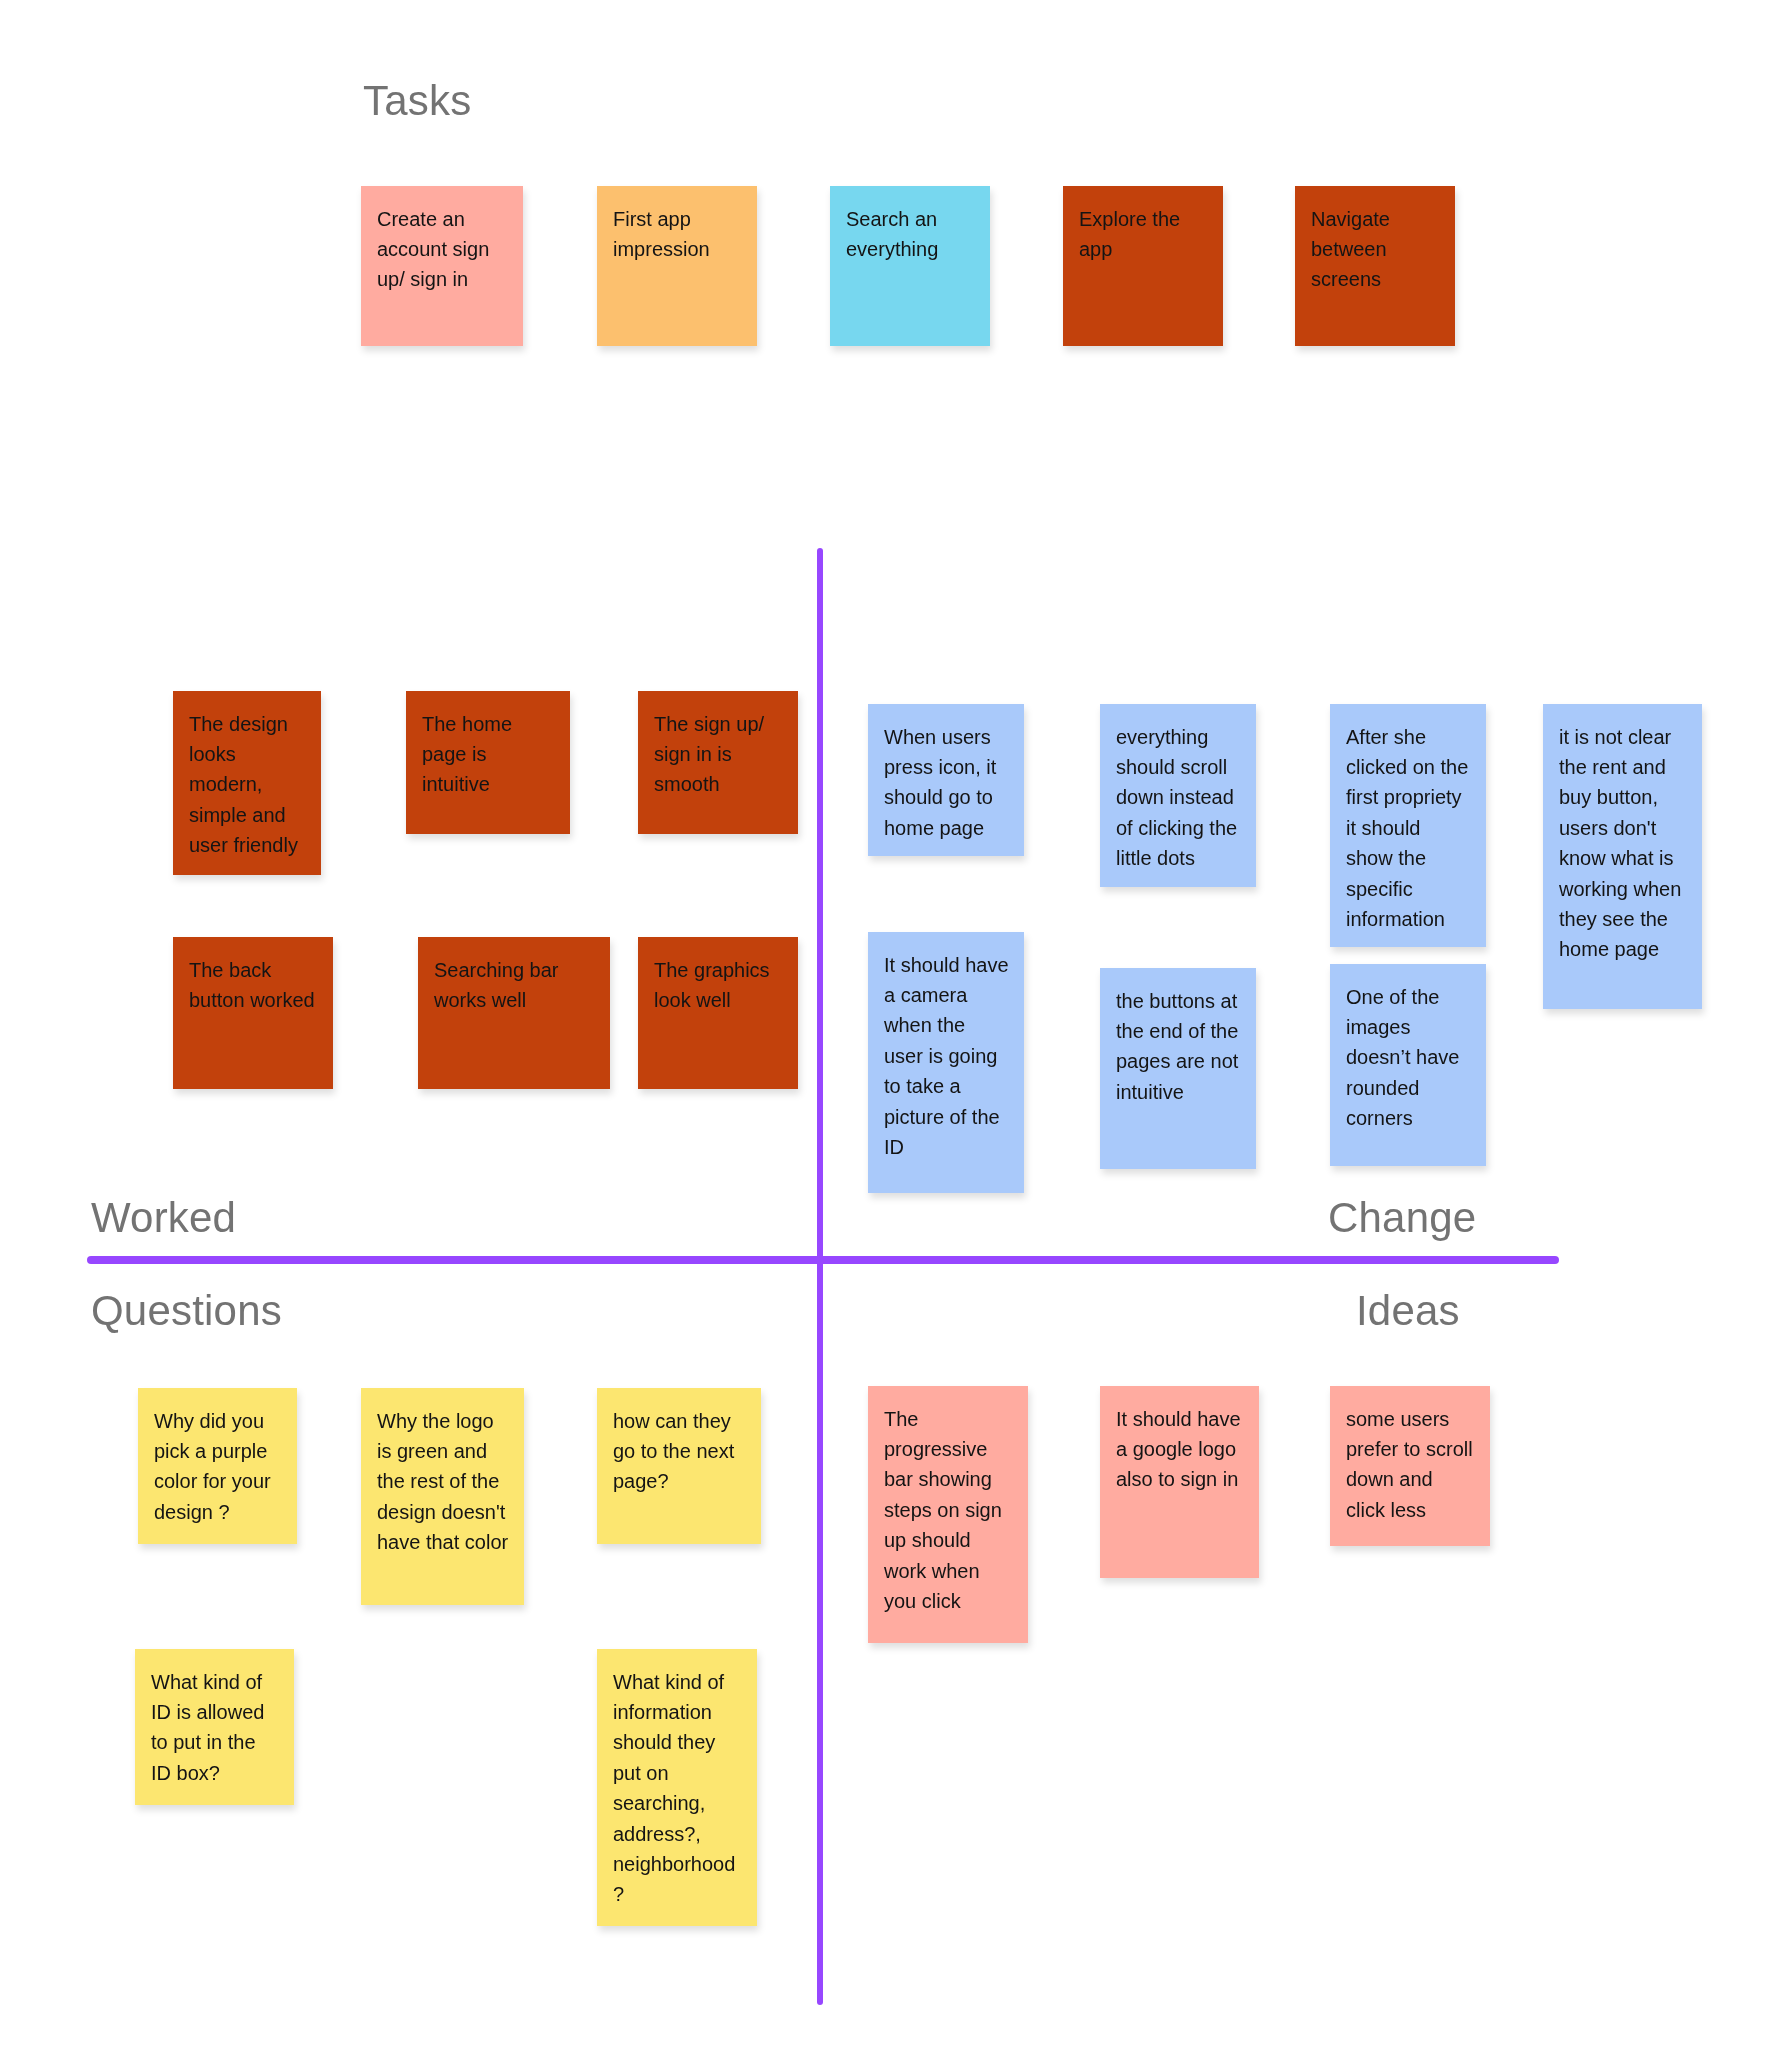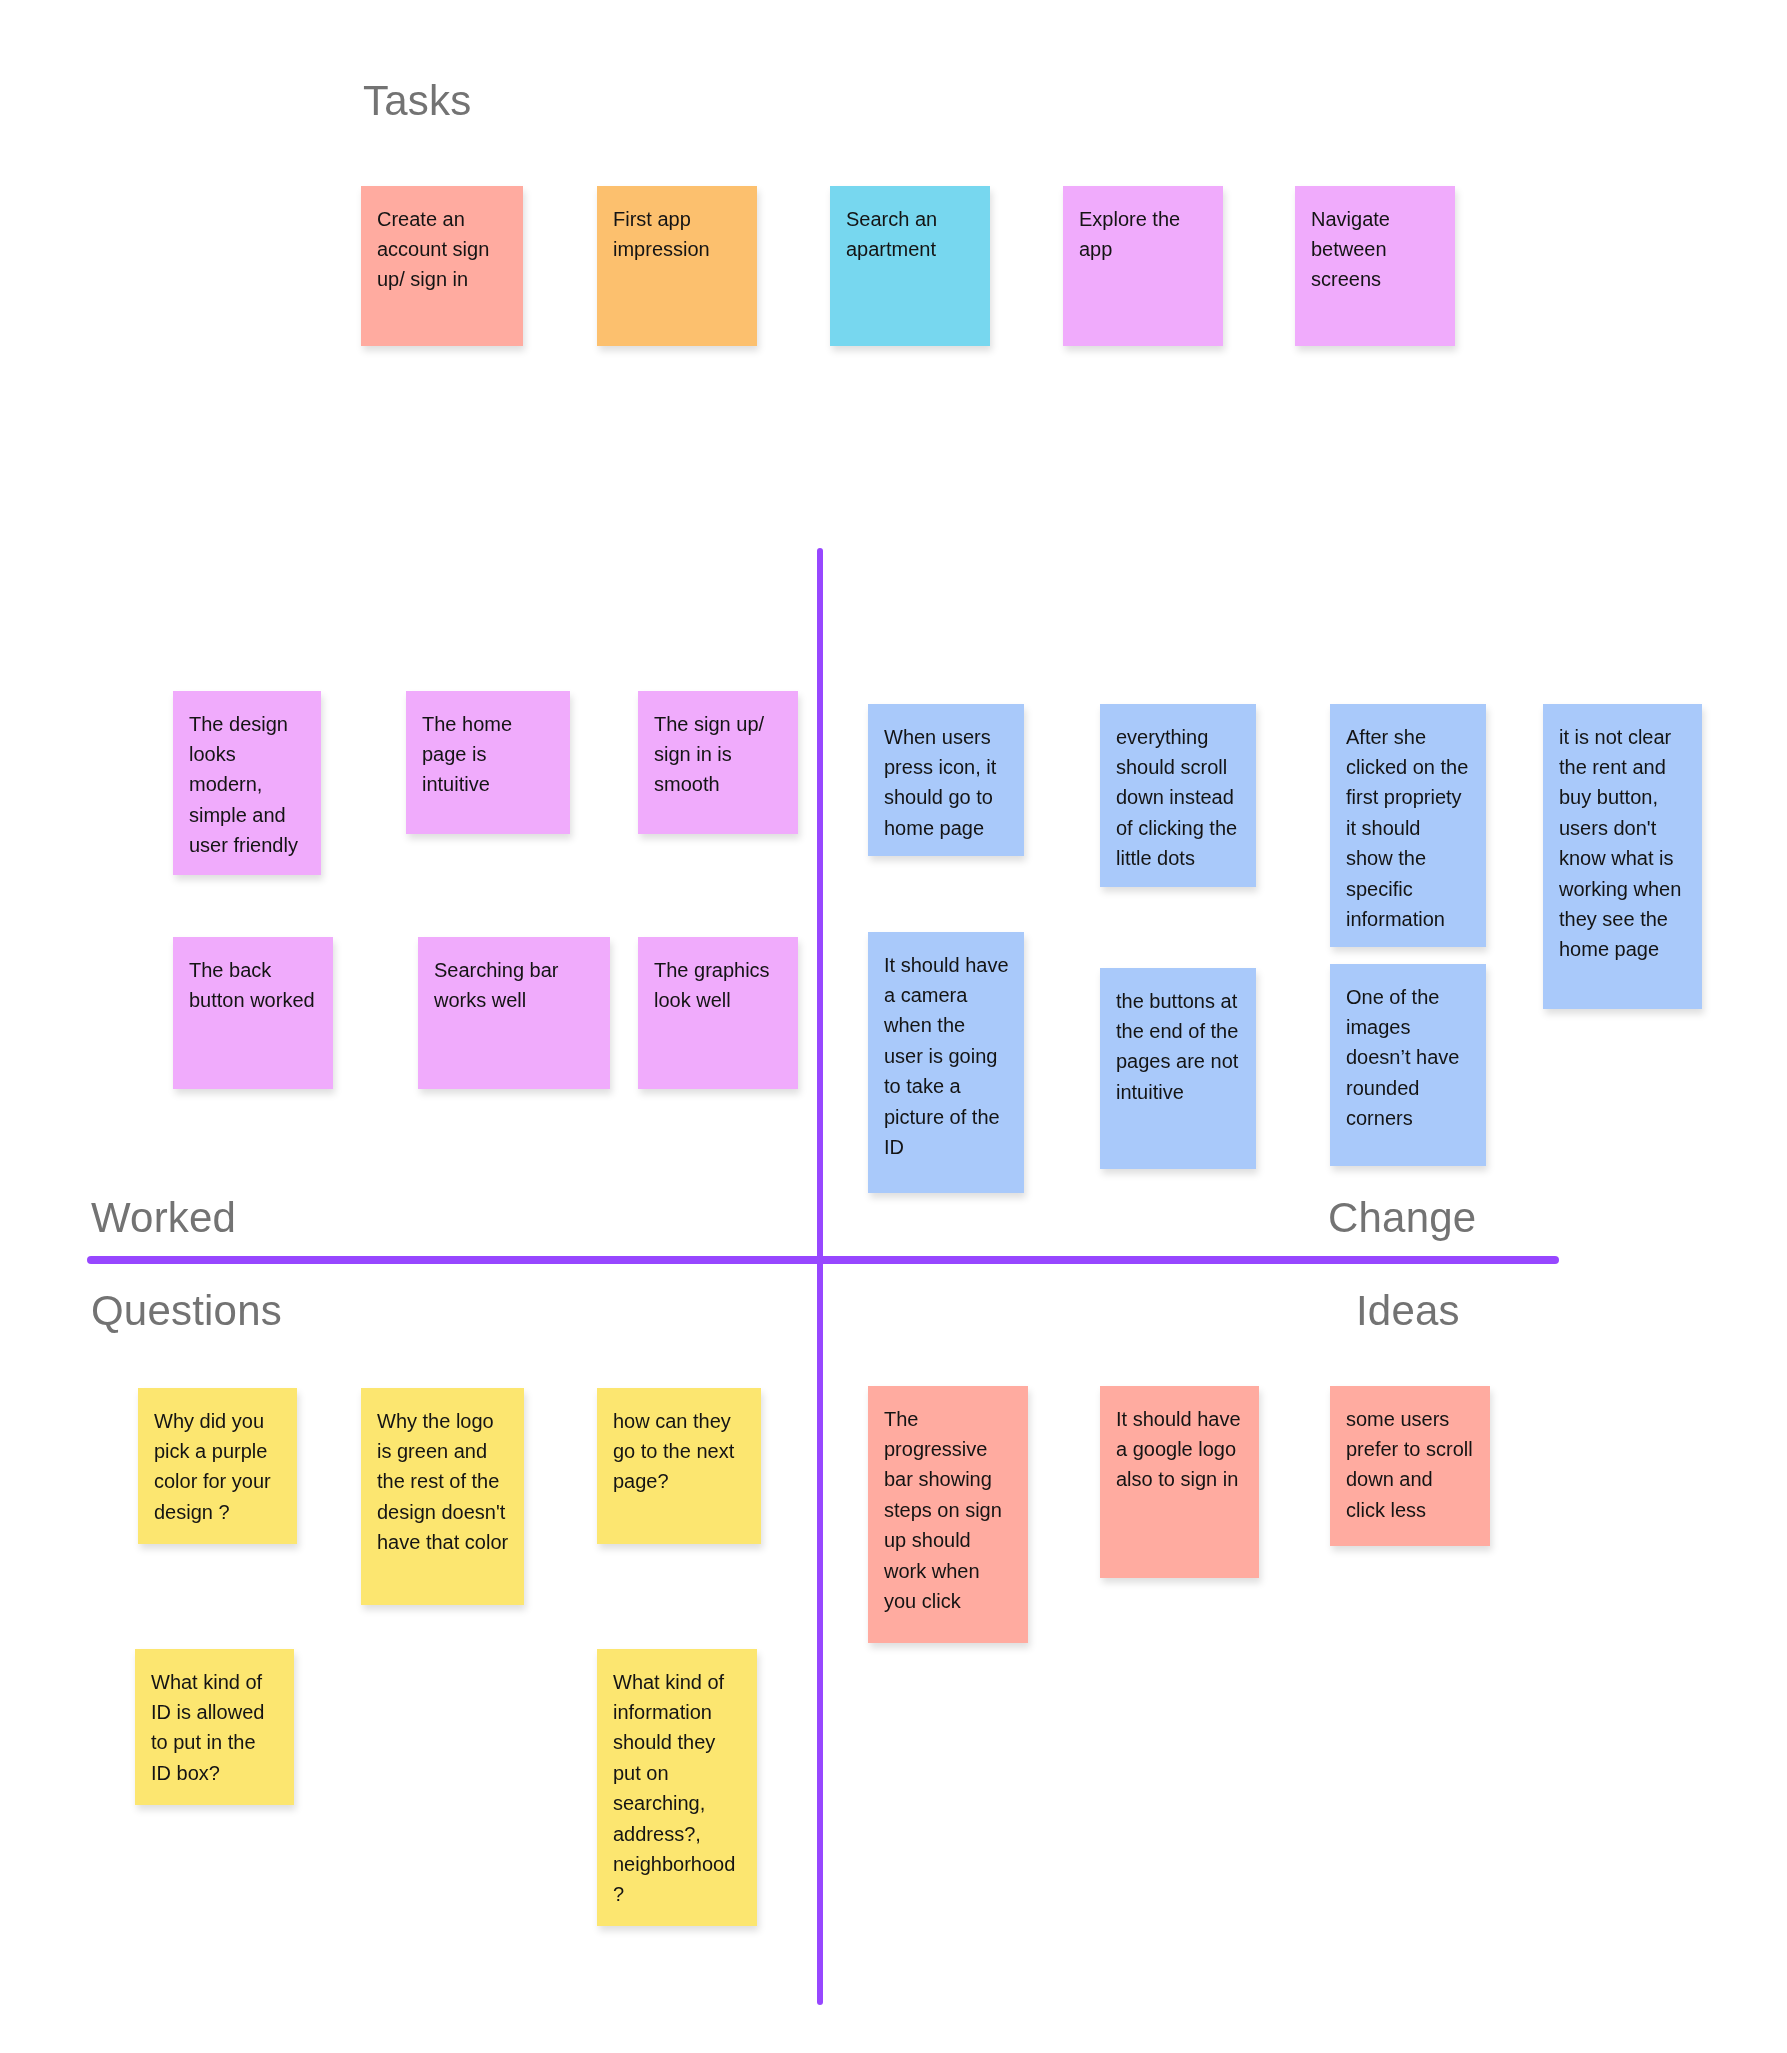--- a/index.html
+++ b/index.html
@@ -59,21 +59,21 @@
     line-height: 1.52;
     color: #141414;
     box-shadow: 2.4px 4.8px 7.2px rgba(0,0,0,0.13);
     word-wrap: break-word;
     overflow-wrap: break-word;
     white-space: pre-wrap;
   }
   .note.c-pink   { background: #FFABA0; }
   .note.c-orange { background: #FCC06E; }
   .note.c-cyan   { background: #77D7EF; }
-  .note.c-green  { background: #f0abfc; }
+  .note.c-green  { background: #c2410c; }
   .note.c-blue   { background: #A9C9FA; }
   .note.c-yellow { background: #FCE670; }
 </style>
 </head>
 <body>
 
 <div id="board">
 
   <div class="section-title" style="left:363px; top:80px;">Tasks</div>
 
@@ -84,21 +84,21 @@
   <div class="section-title" style="left:91px; top:1290px;">Questions</div>
 
   <div class="section-title" style="left:1356px; top:1290px;">Ideas</div>
 
   <div class="axis axis-vertical"></div>
   <div class="axis axis-horizontal"></div>
 
   <div>
       <div class="note c-pink" style="left: 361px; top: 186px; width: 162px; min-height: 160px;"><span>Create an account sign up/ sign in</span></div>
       <div class="note c-orange" style="left: 597px; top: 186px; width: 160px; min-height: 160px;"><span>First app impression</span></div>
-      <div class="note c-cyan" style="left: 830px; top: 186px; width: 160px; min-height: 160px;"><span>Search an apartment</span></div>
+      <div class="note c-cyan" style="left: 830px; top: 186px; width: 160px; min-height: 160px;"><span>Search an everything</span></div>
       <div class="note c-green" style="left: 1063px; top: 186px; width: 160px; min-height: 160px;"><span>Explore the app</span></div>
       <div class="note c-green" style="left: 1295px; top: 186px; width: 160px; min-height: 160px;"><span>Navigate between screens</span></div>
     </div>
   <div>
       <div class="note c-green" style="left: 173px; top: 691px; width: 148px; min-height: 184px;"><span>The design looks modern, simple and user friendly</span></div>
       <div class="note c-green" style="left: 406px; top: 691px; width: 164px; min-height: 143px;"><span>The home page is intuitive</span></div>
       <div class="note c-green" style="left: 638px; top: 691px; width: 160px; min-height: 143px;"><span>The sign up/ sign in is smooth</span></div>
       <div class="note c-green" style="left: 173px; top: 937px; width: 160px; min-height: 152px;"><span>The back button worked</span></div>
       <div class="note c-green" style="left: 406px; top: 937px; width: 192px; min-height: 152px; margin-left: 12px;"><span>Searching bar works well</span></div>
       <div class="note c-green" style="left: 638px; top: 937px; width: 160px; min-height: 152px;"><span>The graphics look well</span></div>

